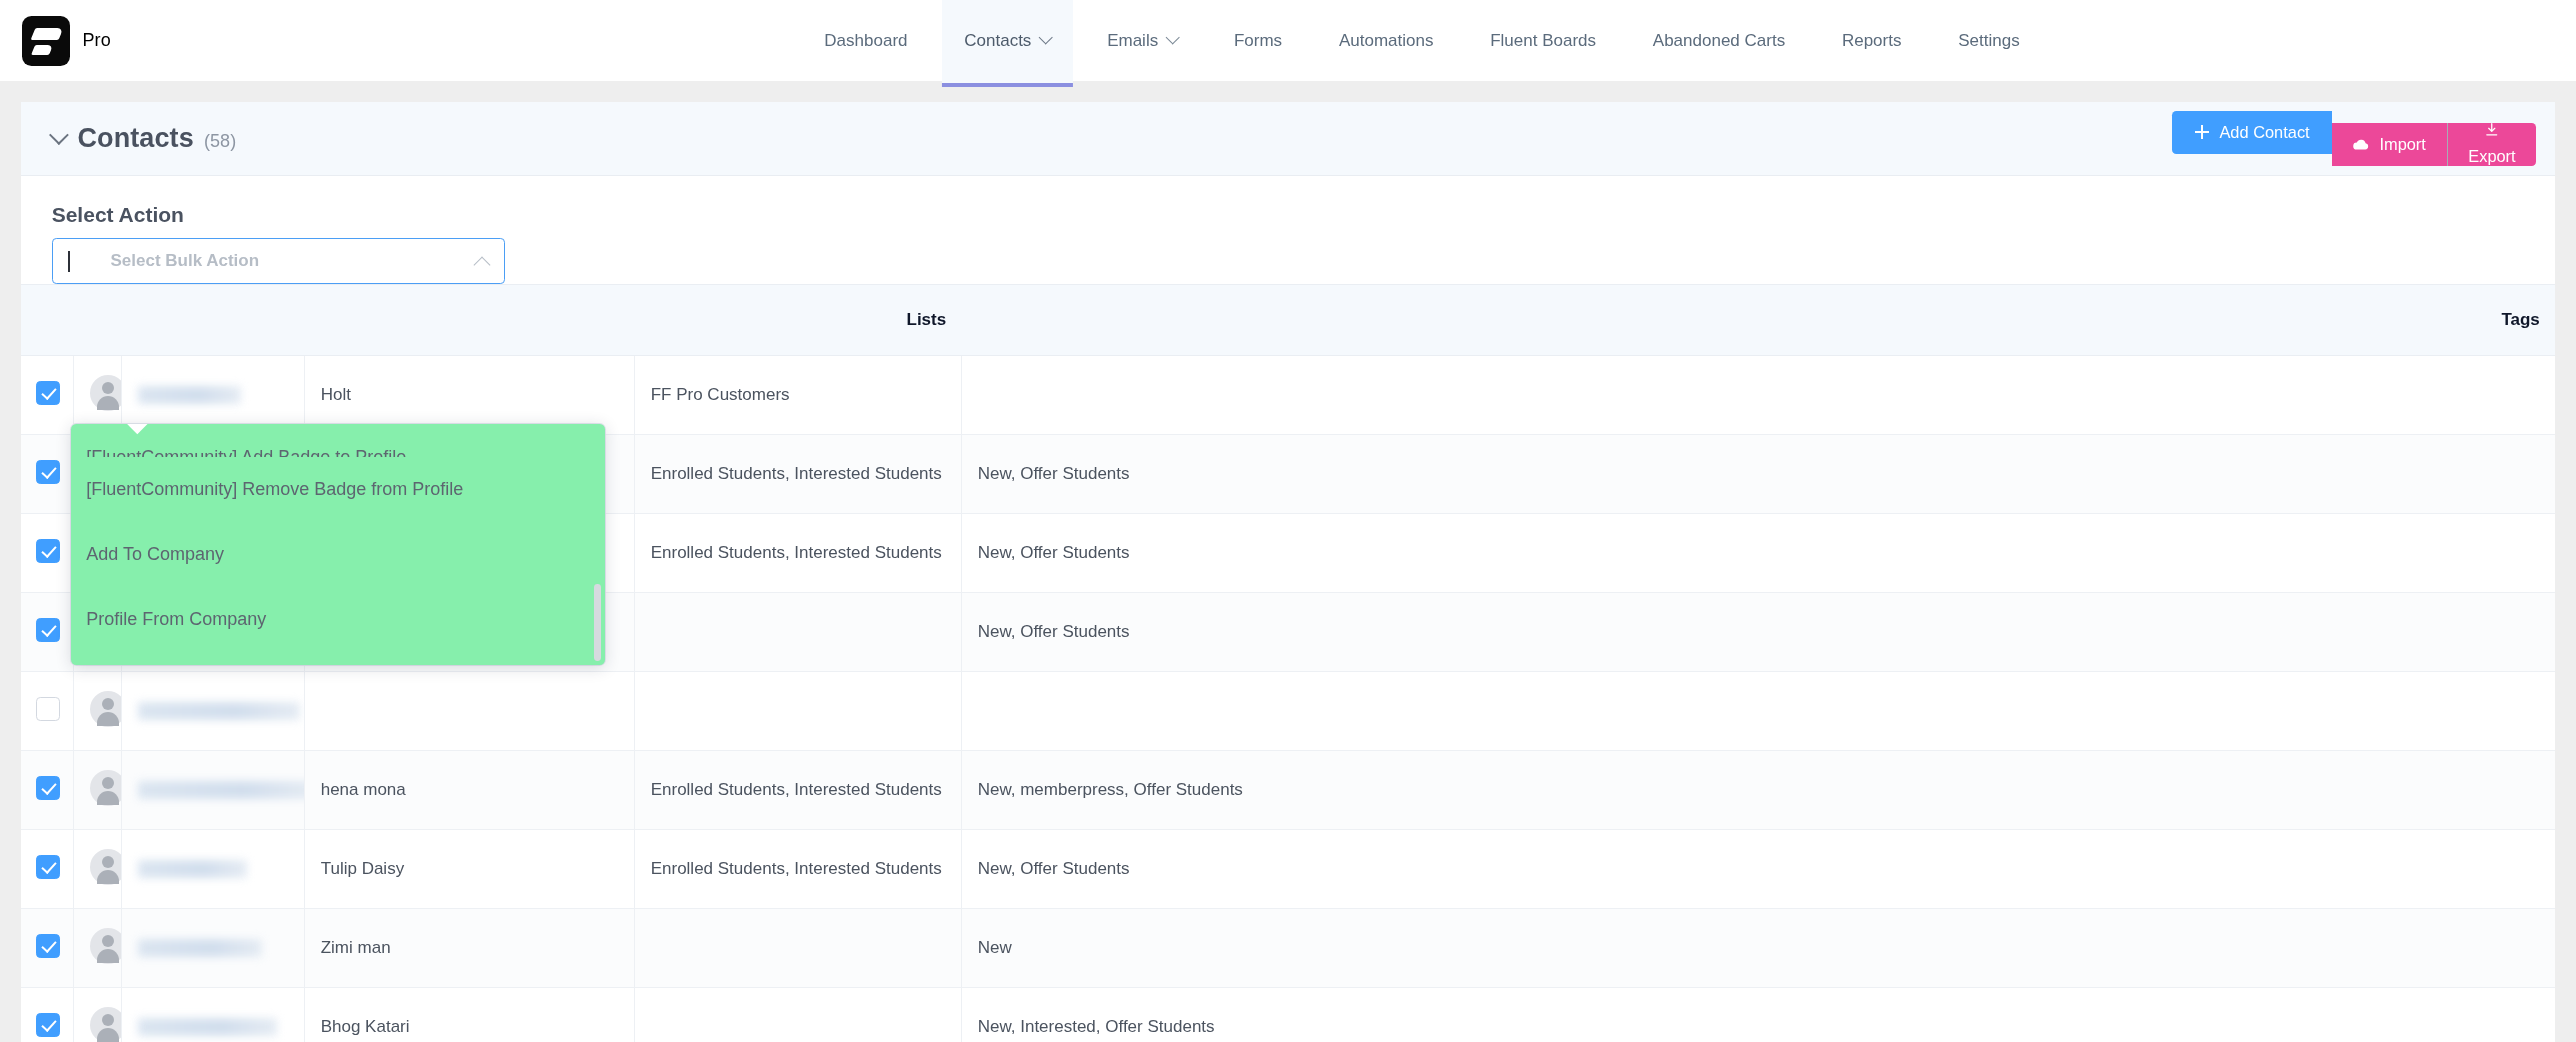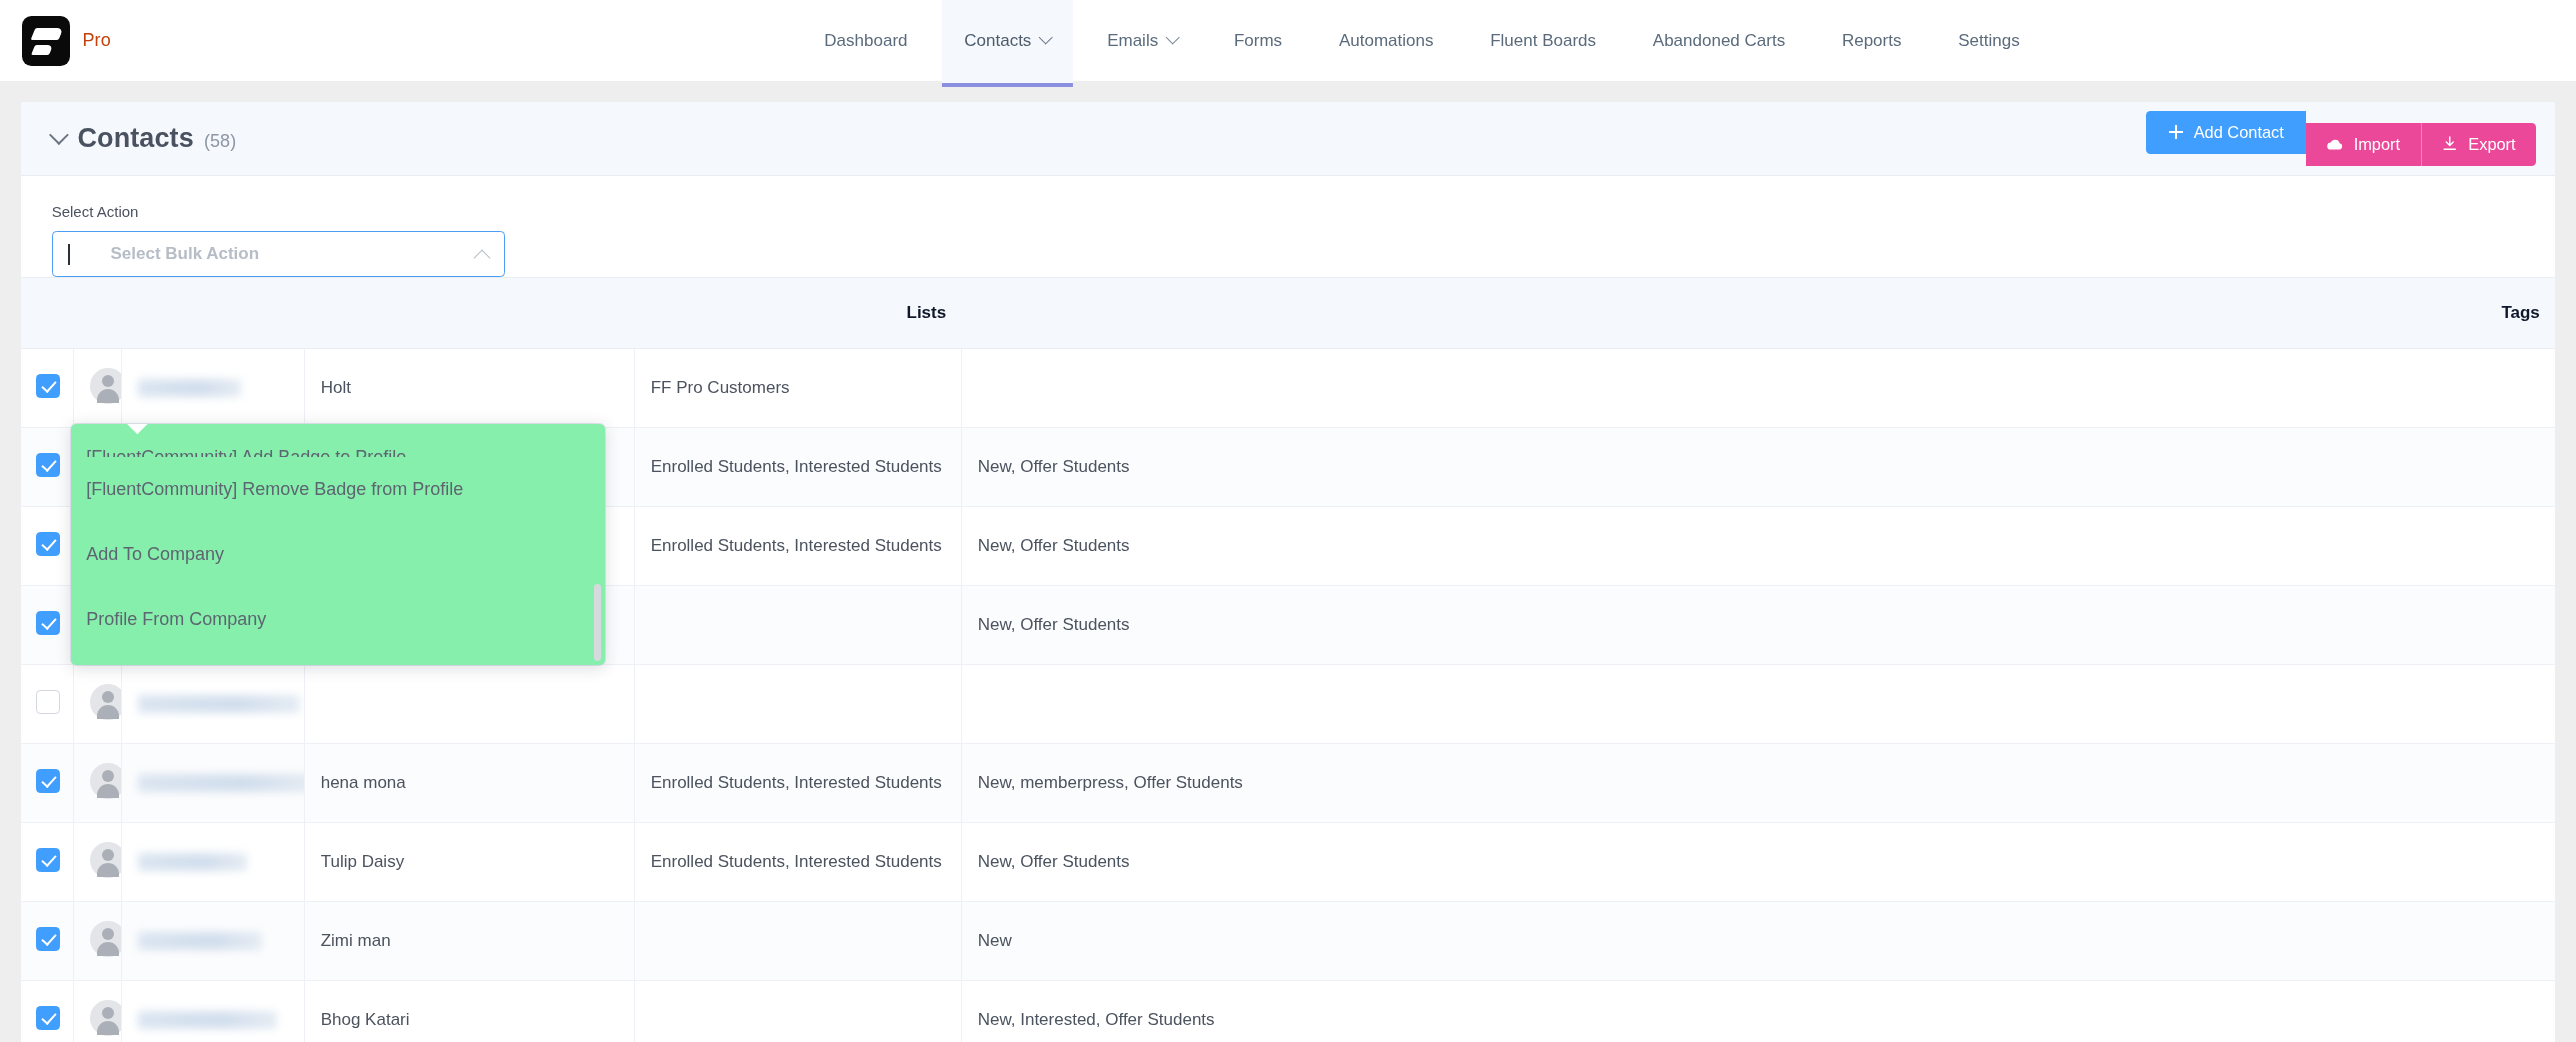--- a/index.html
+++ b/index.html
@@ -34,21 +34,21 @@
     left: 10.3px; top: 12px; width: 27.6px; height: 12px;
     transform: skewX(-22deg);
     border-radius: 1.7px 6px 1.7px 1.7px;
   }
   .logo-tile .f2 {
     left: 10.3px; top: 29px; width: 18px; height: 10.3px;
     transform: skewX(-22deg);
     border-radius: 1.7px 5.2px 1.7px 1.7px;
   }
   .brand-label {
-    font-size: 18px; color: #c2410c; font-weight: 400; letter-spacing: 0.2px;
+    font-size: 18px; color: #000000; font-weight: 400; letter-spacing: 0.2px;
   }
 
   .mainnav {
     position: absolute;
     left: 50%;
     transform: translateX(-50%);
     margin-left: 134px;
     display: flex;
     align-items: stretch;
     height: 93px;
@@ -127,35 +127,35 @@
     font-size: 16.4px;
     color: #ffffff;
     cursor: pointer;
     border: none;
     font-family: inherit;
     white-space: nowrap;
   }
   .btn-primary { background: #409eff; border-radius: 4.3px 0 0 4.3px; padding: 0 22.4px; }
   .btn-grey { background: #ec4899; margin-top: 12px; }
   .btn-grey.mid { border-right: 0.9px solid #a8acb5; }
-  .btn-grey.last { border-radius: 0 4.3px 4.3px 0; }
+  .btn-grey.last { border-radius: 0 4.3px 4.3px 0; flex-direction: column; }
   .ico-plus {
     position: relative; width: 14.6px; height: 14.6px; display: inline-block;
   }
   .ico-plus::before, .ico-plus::after {
     content: ""; position: absolute; background: #fff;
   }
   .ico-plus::before { left: 0; top: 6.5px; width: 14.6px; height: 1.7px; }
   .ico-plus::after { top: 0; left: 6.5px; height: 14.6px; width: 1.7px; }
 
   
   .bulkzone { padding: 27.6px 0 0 31px; background: #ffffff; }
   .bulk-label {
-    font-size: 15px;
-    font-weight: normal;
+    font-size: 21px;
+    font-weight: bold;
     color: #4a5260;
     margin-bottom: 11.2px;
   }
   .select-box {
     width: 453px;
     height: 46px;
     border: 0.9px solid #4b9ef5;
     border-radius: 4.3px;
     display: flex;
     align-items: center;

